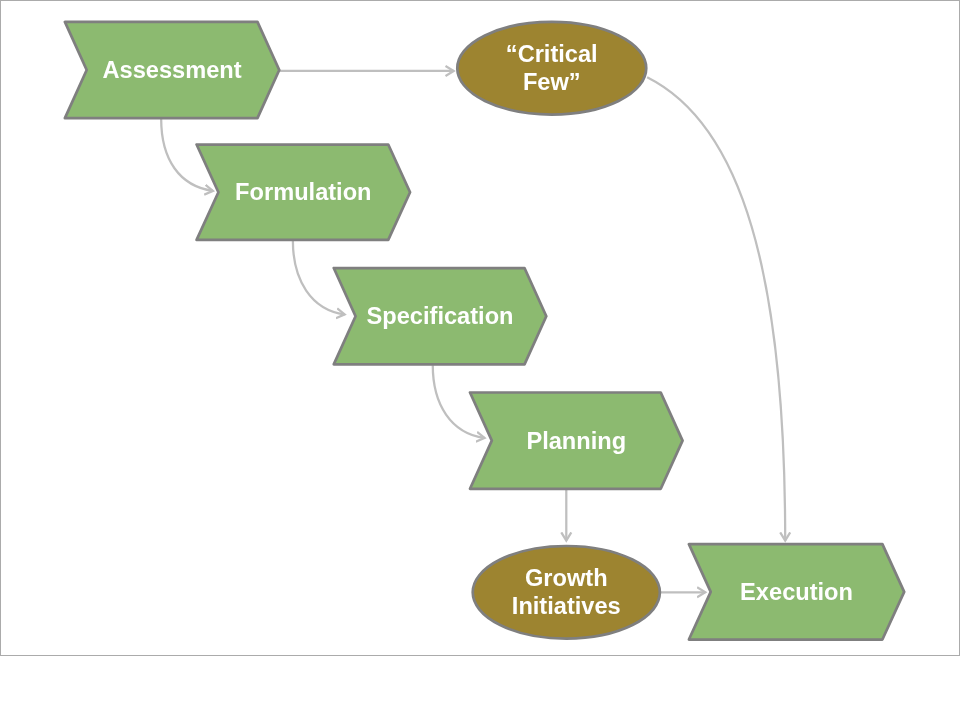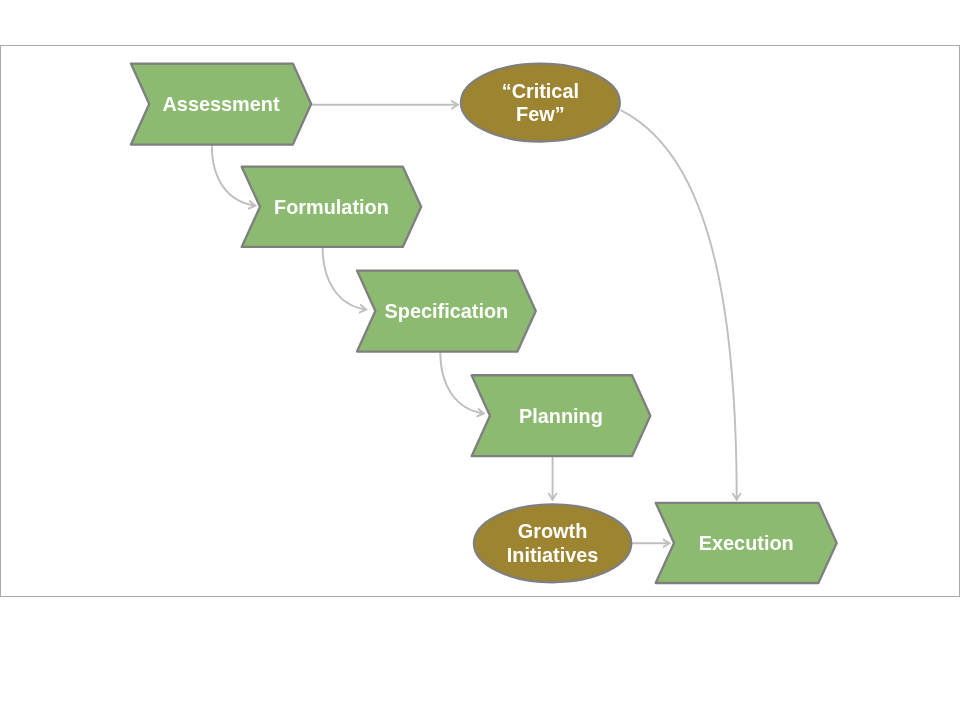--- a/index.html
+++ b/index.html
@@ -5,26 +5,25 @@
 <style>
   html, body {
     margin: 0;
     padding: 0;
     background: #ffffff;
     font-family: "Liberation Sans", sans-serif;
   }
   .canvas {
     position: relative;
     width: 960px;
-    height: 552px;
+    height: 656px;
     box-sizing: border-box;
     border: 1px solid #ababab;
     background: #ffffff;
     overflow: hidden;
-    margin-top: 45px;
   }
   svg.diagram {
     position: absolute;
     left: 0;
     top: 0;
     width: 100%;
     height: 100%;
   }
   svg.diagram text {
     font-family: "Liberation Sans", sans-serif;

